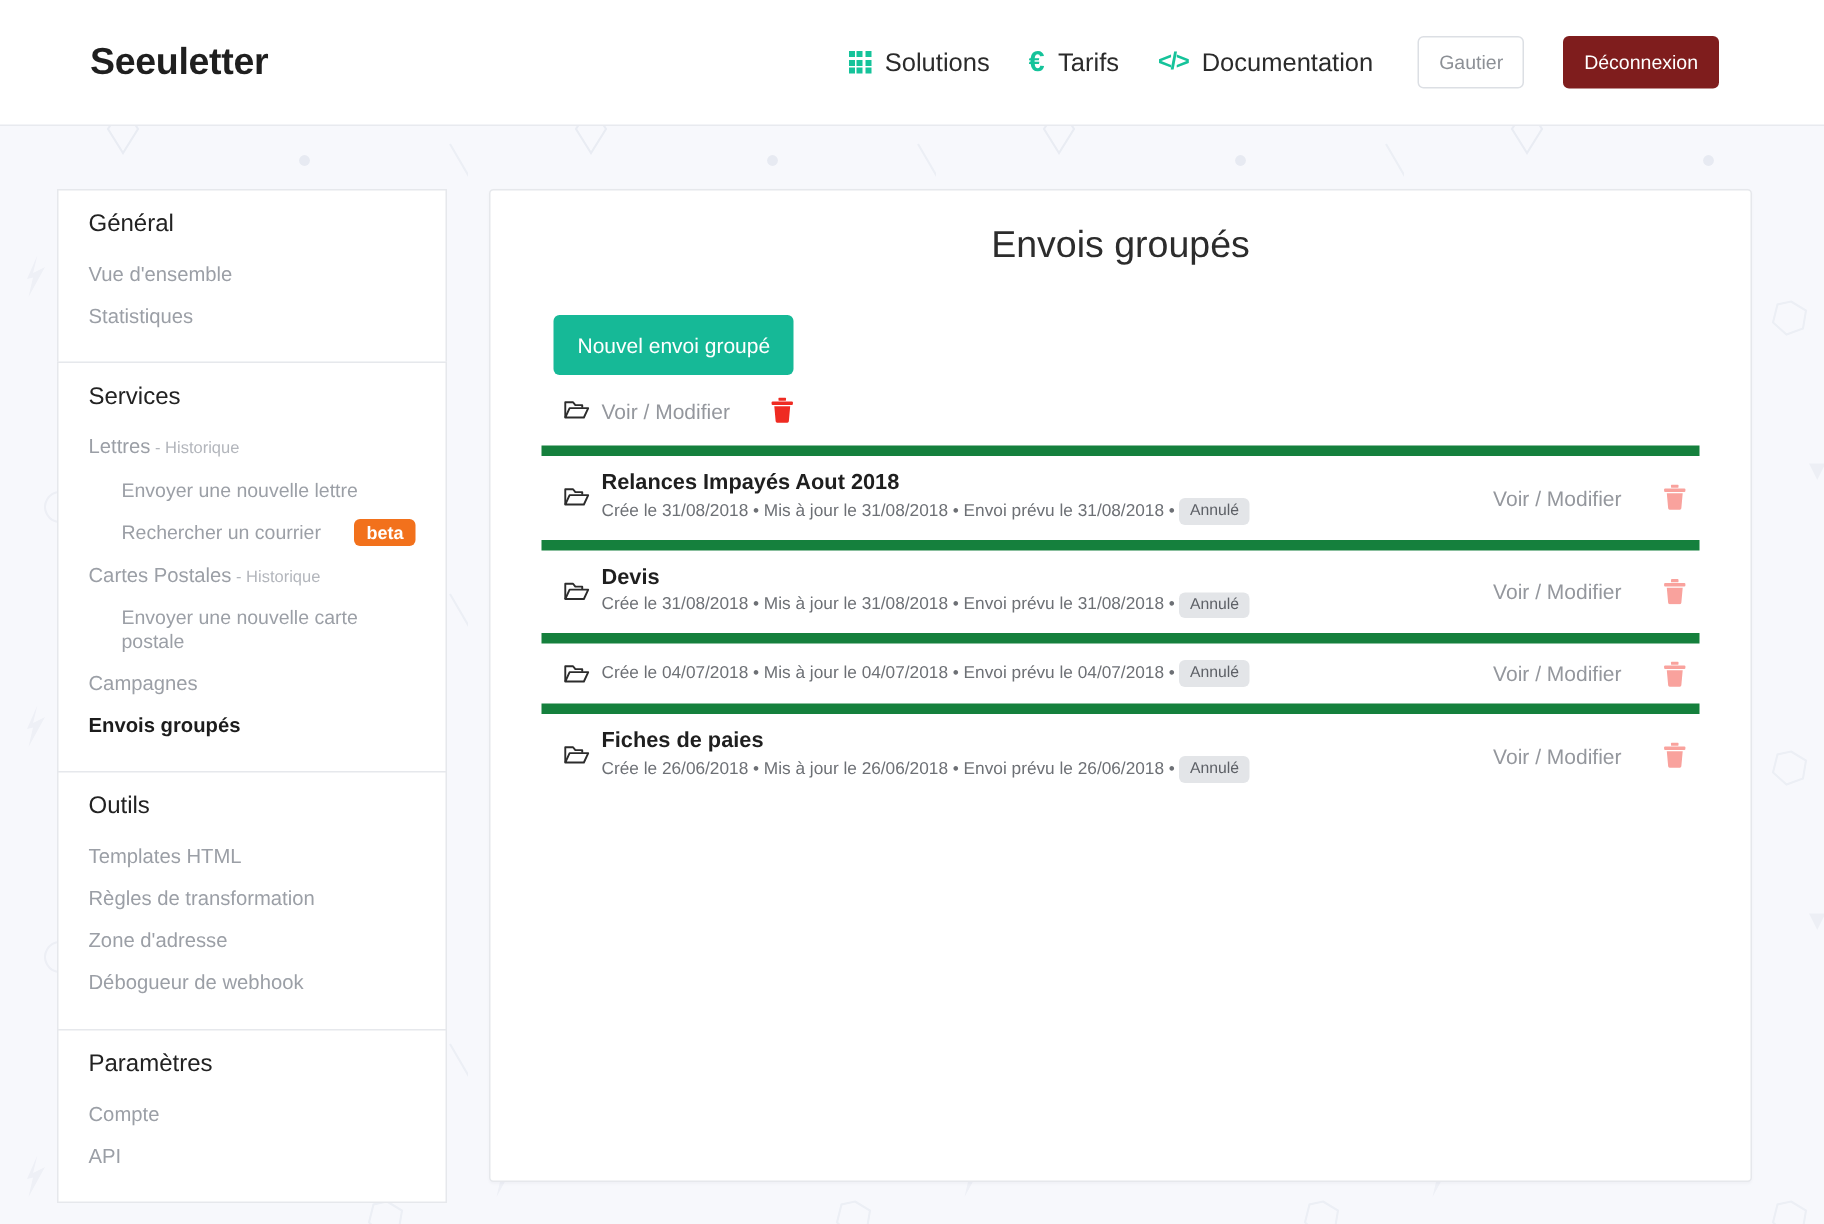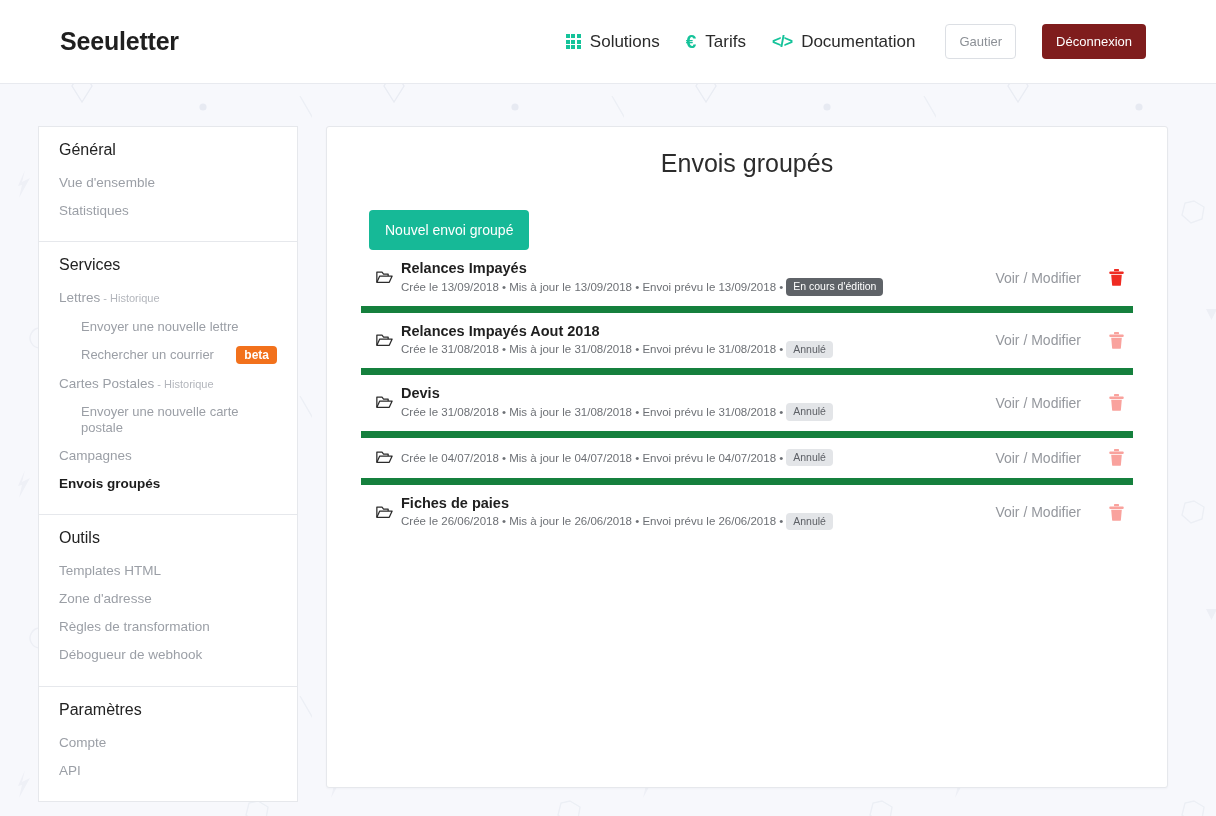--- a/index.html
+++ b/index.html
@@ -393,22 +393,22 @@
       </a>
 
       <a class="side-link sub">Envoyer une nouvelle carte postale</a>
       <a class="side-link">Campagnes</a>
       <a class="side-link active">Envois groupés</a>
     </div>
 
     <div class="side-card">
       <div class="side-title">Outils</div>
       <a class="side-link">Templates HTML</a>
+      <a class="side-link">Règles de transformation</a>
       <a class="side-link">Zone d'adresse</a>
-      <a class="side-link">Règles de transformation</a>
       <a class="side-link">Débogueur de webhook</a>
     </div>
 
     <div class="side-card last">
       <div class="side-title">Paramètres</div>
       <a class="side-link">Compte</a>
       <a class="side-link">API</a>
     </div>
 
     <div id="lang-row">
@@ -431,27 +431,20 @@
 
 
     <div id="rows">
         <div class="row">
           <div class="row-ico">
             <svg width="17" height="15" viewBox="0 0 20 17" fill="none" stroke="currentColor" stroke-width="1.5" stroke-linejoin="round">
               <path d="M1 14.2V2.2h6.1l1.8 2.3h5.4v2.1"></path>
               <path d="M1 14.2 L4.4 6.8 H19 L15.6 14.2 Z"></path>
             </svg>
           </div>
-          <div class="row-body">
-            <div class="row-title">Relances Impayés</div>
-            <div class="row-meta">
-              <span>Crée le 13/09/2018 • Mis à jour le 13/09/2018 • Envoi prévu le 13/09/2018 •</span>
-              <span class="pill grey-dark">En cours d'édition</span>
-            </div>
-          </div>
           <a class="row-action">Voir / Modifier</a>
           <div class="row-del strong">
             <svg width="15" height="17" viewBox="0 0 15 17" fill="currentColor">
               <rect x="5" y="0" width="5" height="2.2" rx="0.6"></rect>
               <rect x="0.4" y="2.6" width="14.2" height="2.4" rx="0.7"></rect>
               <path d="M2.2 5.8 h10.6 l-0.9 10.1 a1 1 0 0 1 -1 0.9 h-6.8 a1 1 0 0 1 -1 -0.9 Z"></path>
             </svg>
           </div>
         </div>
         <div class="row">

